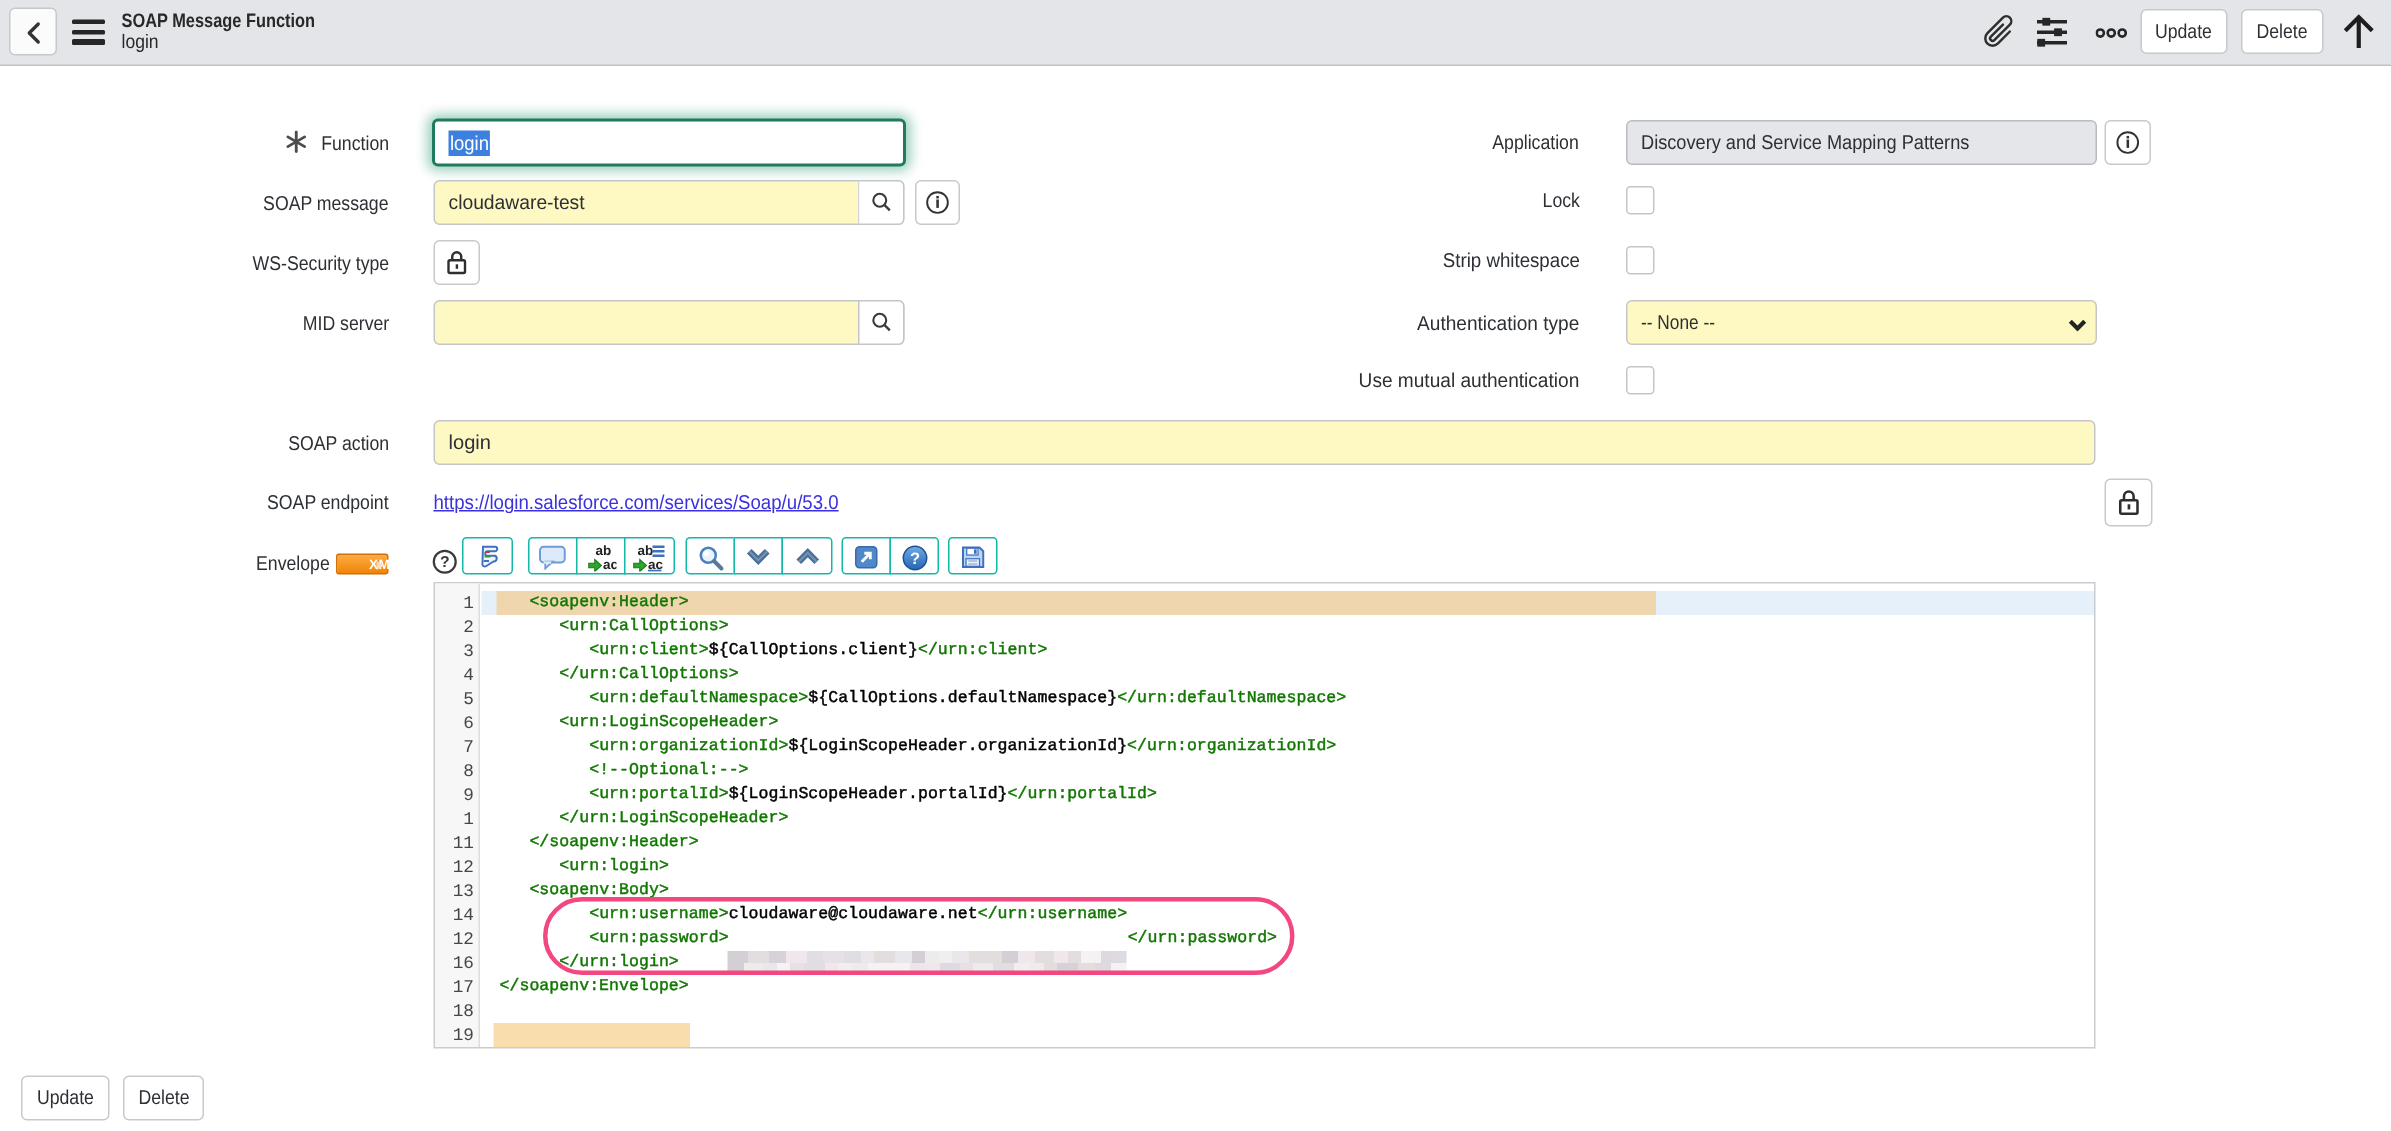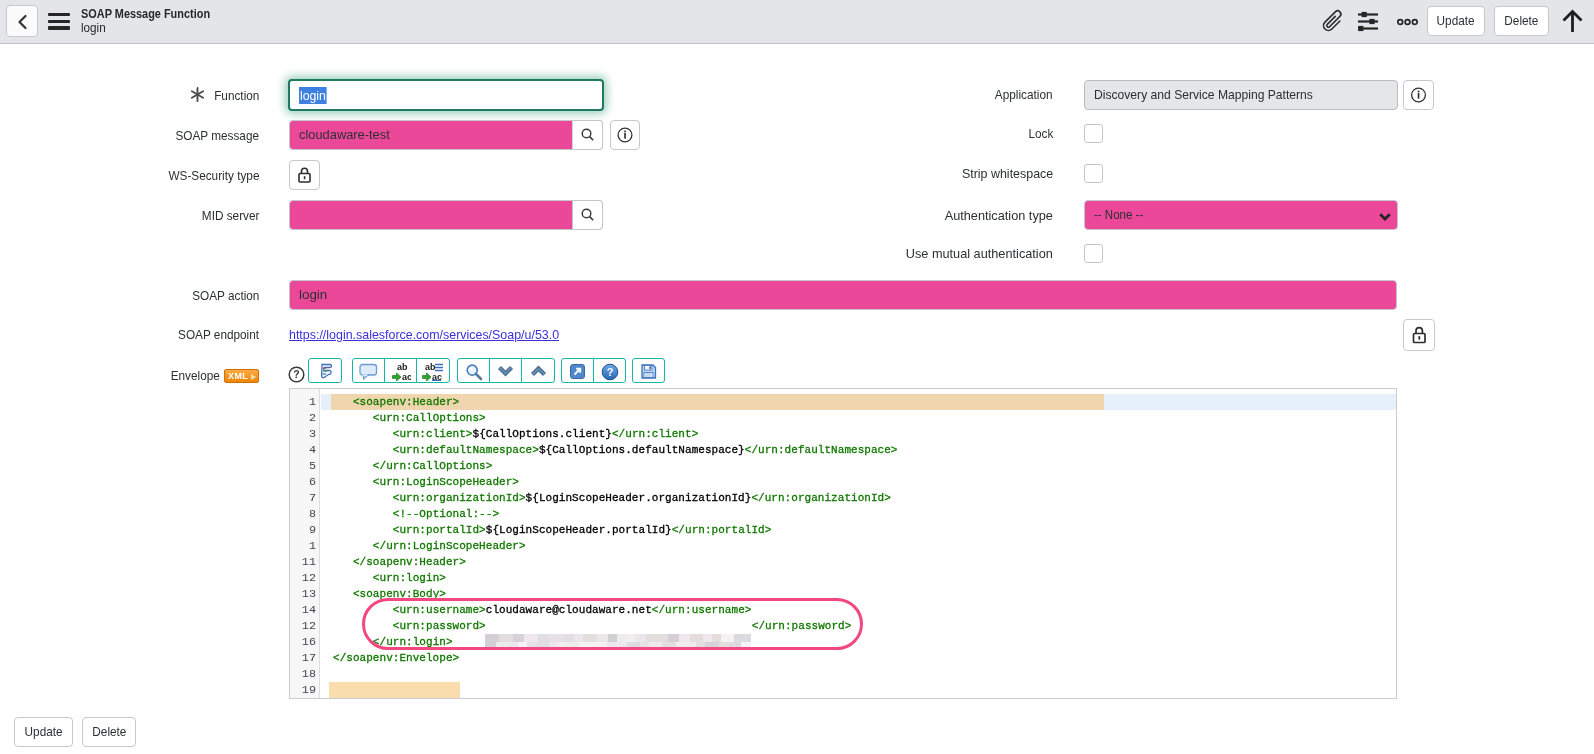--- a/index.html
+++ b/index.html
@@ -3,21 +3,21 @@
 <meta charset="utf-8">
 <style>
 * { margin:0; padding:0; box-sizing:border-box; }
 html,body { background:#fff; }
 #page { position:relative; width:1594px; height:754px; background:#fff; overflow:hidden;
   font-family:"Liberation Sans", sans-serif; }
 .abs { position:absolute; }
 .lbl { position:absolute; font-size:13.4px; color:#2c2f33; white-space:nowrap; transform:scaleX(0.88); transform-origin:100% 50%; }
 .vspan { display:inline-block; transform:scaleX(0.9); transform-origin:0 50%; }
 .btn { position:absolute; background:#fff; border:1px solid #c6c9cc; border-radius:4px; }
-.inp { position:absolute; height:30px; background:#ec4899; border:1px solid #c3c6c9; border-radius:4px;
+.inp { position:absolute; height:30px; background:#fef9c3; border:1px solid #c3c6c9; border-radius:4px;
   font-size:13.4px; color:#2c2f33; line-height:28px; padding-left:9px; white-space:nowrap; }
 .cb  { position:absolute; width:19px; height:19px; background:#fff; border:1px solid #c3c6c9; border-radius:3px; }
 .tbtn { position:absolute; background:#fff; border:1px solid #14b8a6; height:25px; }
 svg { display:block; }
 .cl { height:16px; white-space:pre; -webkit-text-stroke:0.3px; letter-spacing:0.04px; }
 .cl .t { color:#117700; }
 .cl .a { color:#7a53b8; }
 .cl .s { color:#2323cc; }
 .cl .c { color:#117700; }
 .gn { height:16px; line-height:16px; text-align:right; }
@@ -153,21 +153,21 @@
   <svg style="position:absolute;right:6px;top:11.5px;" width="12" height="8" viewBox="0 0 12 8">
         <path d="M1.2 1.2 L6 6 L10.8 1.2" stroke="#242424" stroke-width="2.8" fill="none"></path>
       </svg>
 </div>
 
 <div class="lbl" style="right:541px;top:246px;transform:scaleX(0.95);">Use mutual authentication</div>
 <div class="cb" style="left:1084px;top:244px;"></div>
 
 <div class="lbl" style="right:1374px;top:368px;">Envelope</div>
 <div class="abs" style="left:224px;top:369px;width:35px;height:14px;background:linear-gradient(#fdab43,#ef8508);border:1px solid #cf7008;border-radius:2px;">
-  <span style="position:absolute;left:3px;top:1px;font-size:9px;font-weight:bold;color:#fff;letter-spacing:0.4px;">XML</span>
+  <span style="position:absolute;left:21px;top:1px;font-size:9px;font-weight:bold;color:#fff;letter-spacing:0.4px;">XML</span>
   <span style="position:absolute;right:2px;top:3.5px;width:0;height:0;border-left:5px solid #ffe0b8;border-top:3.5px solid transparent;border-bottom:3.5px solid transparent;"></span>
 </div>
 
 <div id="toolbar">
 <div class="abs" style="left:288px;top:366px;">
 <svg width="17" height="17" viewBox="0 0 17 17">
           <circle cx="8.5" cy="8.5" r="7.3" fill="none" stroke="#3a3a3a" stroke-width="1.5"></circle>
           <text x="8.5" y="12.3" font-size="10.5" font-weight="bold" font-family="Liberation Sans" fill="#3a3a3a" text-anchor="middle">?</text>
         </svg>
       </div>
@@ -295,22 +295,22 @@
 <div class="gn">12</div>
 <div class="gn">16</div>
 <div class="gn">17</div>
 <div class="gn">18</div>
 <div class="gn">19</div>
 </div>
 <div id="code" class="abs" style="left:333px;top:393.5px;font-family:'Liberation Mono',monospace;font-size:11px;line-height:16px;color:#000;">
 <div class="cl">&nbsp;&nbsp;&nbsp;<span class="t">&lt;soapenv:Header&gt;</span></div>
 <div class="cl">&nbsp;&nbsp;&nbsp;&nbsp;&nbsp;&nbsp;<span class="t">&lt;urn:CallOptions&gt;</span></div>
 <div class="cl">&nbsp;&nbsp;&nbsp;&nbsp;&nbsp;&nbsp;&nbsp;&nbsp;&nbsp;<span class="t">&lt;urn:client&gt;</span>${CallOptions.client}<span class="t">&lt;/urn:client&gt;</span></div>
+<div class="cl">&nbsp;&nbsp;&nbsp;&nbsp;&nbsp;&nbsp;<span class="t">&lt;/urn:CallOptions&gt;</span></div>
 <div class="cl">&nbsp;&nbsp;&nbsp;&nbsp;&nbsp;&nbsp;&nbsp;&nbsp;&nbsp;<span class="t">&lt;urn:defaultNamespace&gt;</span>${CallOptions.defaultNamespace}<span class="t">&lt;/urn:defaultNamespace&gt;</span></div>
-<div class="cl">&nbsp;&nbsp;&nbsp;&nbsp;&nbsp;&nbsp;<span class="t">&lt;/urn:CallOptions&gt;</span></div>
 <div class="cl">&nbsp;&nbsp;&nbsp;&nbsp;&nbsp;&nbsp;<span class="t">&lt;urn:LoginScopeHeader&gt;</span></div>
 <div class="cl">&nbsp;&nbsp;&nbsp;&nbsp;&nbsp;&nbsp;&nbsp;&nbsp;&nbsp;<span class="t">&lt;urn:organizationId&gt;</span>${LoginScopeHeader.organizationId}<span class="t">&lt;/urn:organizationId&gt;</span></div>
 <div class="cl">&nbsp;&nbsp;&nbsp;&nbsp;&nbsp;&nbsp;&nbsp;&nbsp;&nbsp;<span class="c">&lt;!--Optional:--&gt;</span></div>
 <div class="cl">&nbsp;&nbsp;&nbsp;&nbsp;&nbsp;&nbsp;&nbsp;&nbsp;&nbsp;<span class="t">&lt;urn:portalId&gt;</span>${LoginScopeHeader.portalId}<span class="t">&lt;/urn:portalId&gt;</span></div>
 <div class="cl">&nbsp;&nbsp;&nbsp;&nbsp;&nbsp;&nbsp;<span class="t">&lt;/urn:LoginScopeHeader&gt;</span></div>
 <div class="cl">&nbsp;&nbsp;&nbsp;<span class="t">&lt;/soapenv:Header&gt;</span></div>
 <div class="cl">&nbsp;&nbsp;&nbsp;&nbsp;&nbsp;&nbsp;<span class="t">&lt;urn:login&gt;</span></div>
 <div class="cl">&nbsp;&nbsp;&nbsp;<span class="t">&lt;soapenv:Body&gt;</span></div>
 <div class="cl">&nbsp;&nbsp;&nbsp;&nbsp;&nbsp;&nbsp;&nbsp;&nbsp;&nbsp;<span class="t">&lt;urn:username&gt;</span>cloudaware@cloudaware.net<span class="t">&lt;/urn:username&gt;</span></div>
 <div class="cl">&nbsp;&nbsp;&nbsp;&nbsp;&nbsp;&nbsp;&nbsp;&nbsp;&nbsp;<span class="t">&lt;urn:password&gt;</span><span style="display:inline-block;width:266px;"></span><span class="t">&lt;/urn:password&gt;</span></div>

